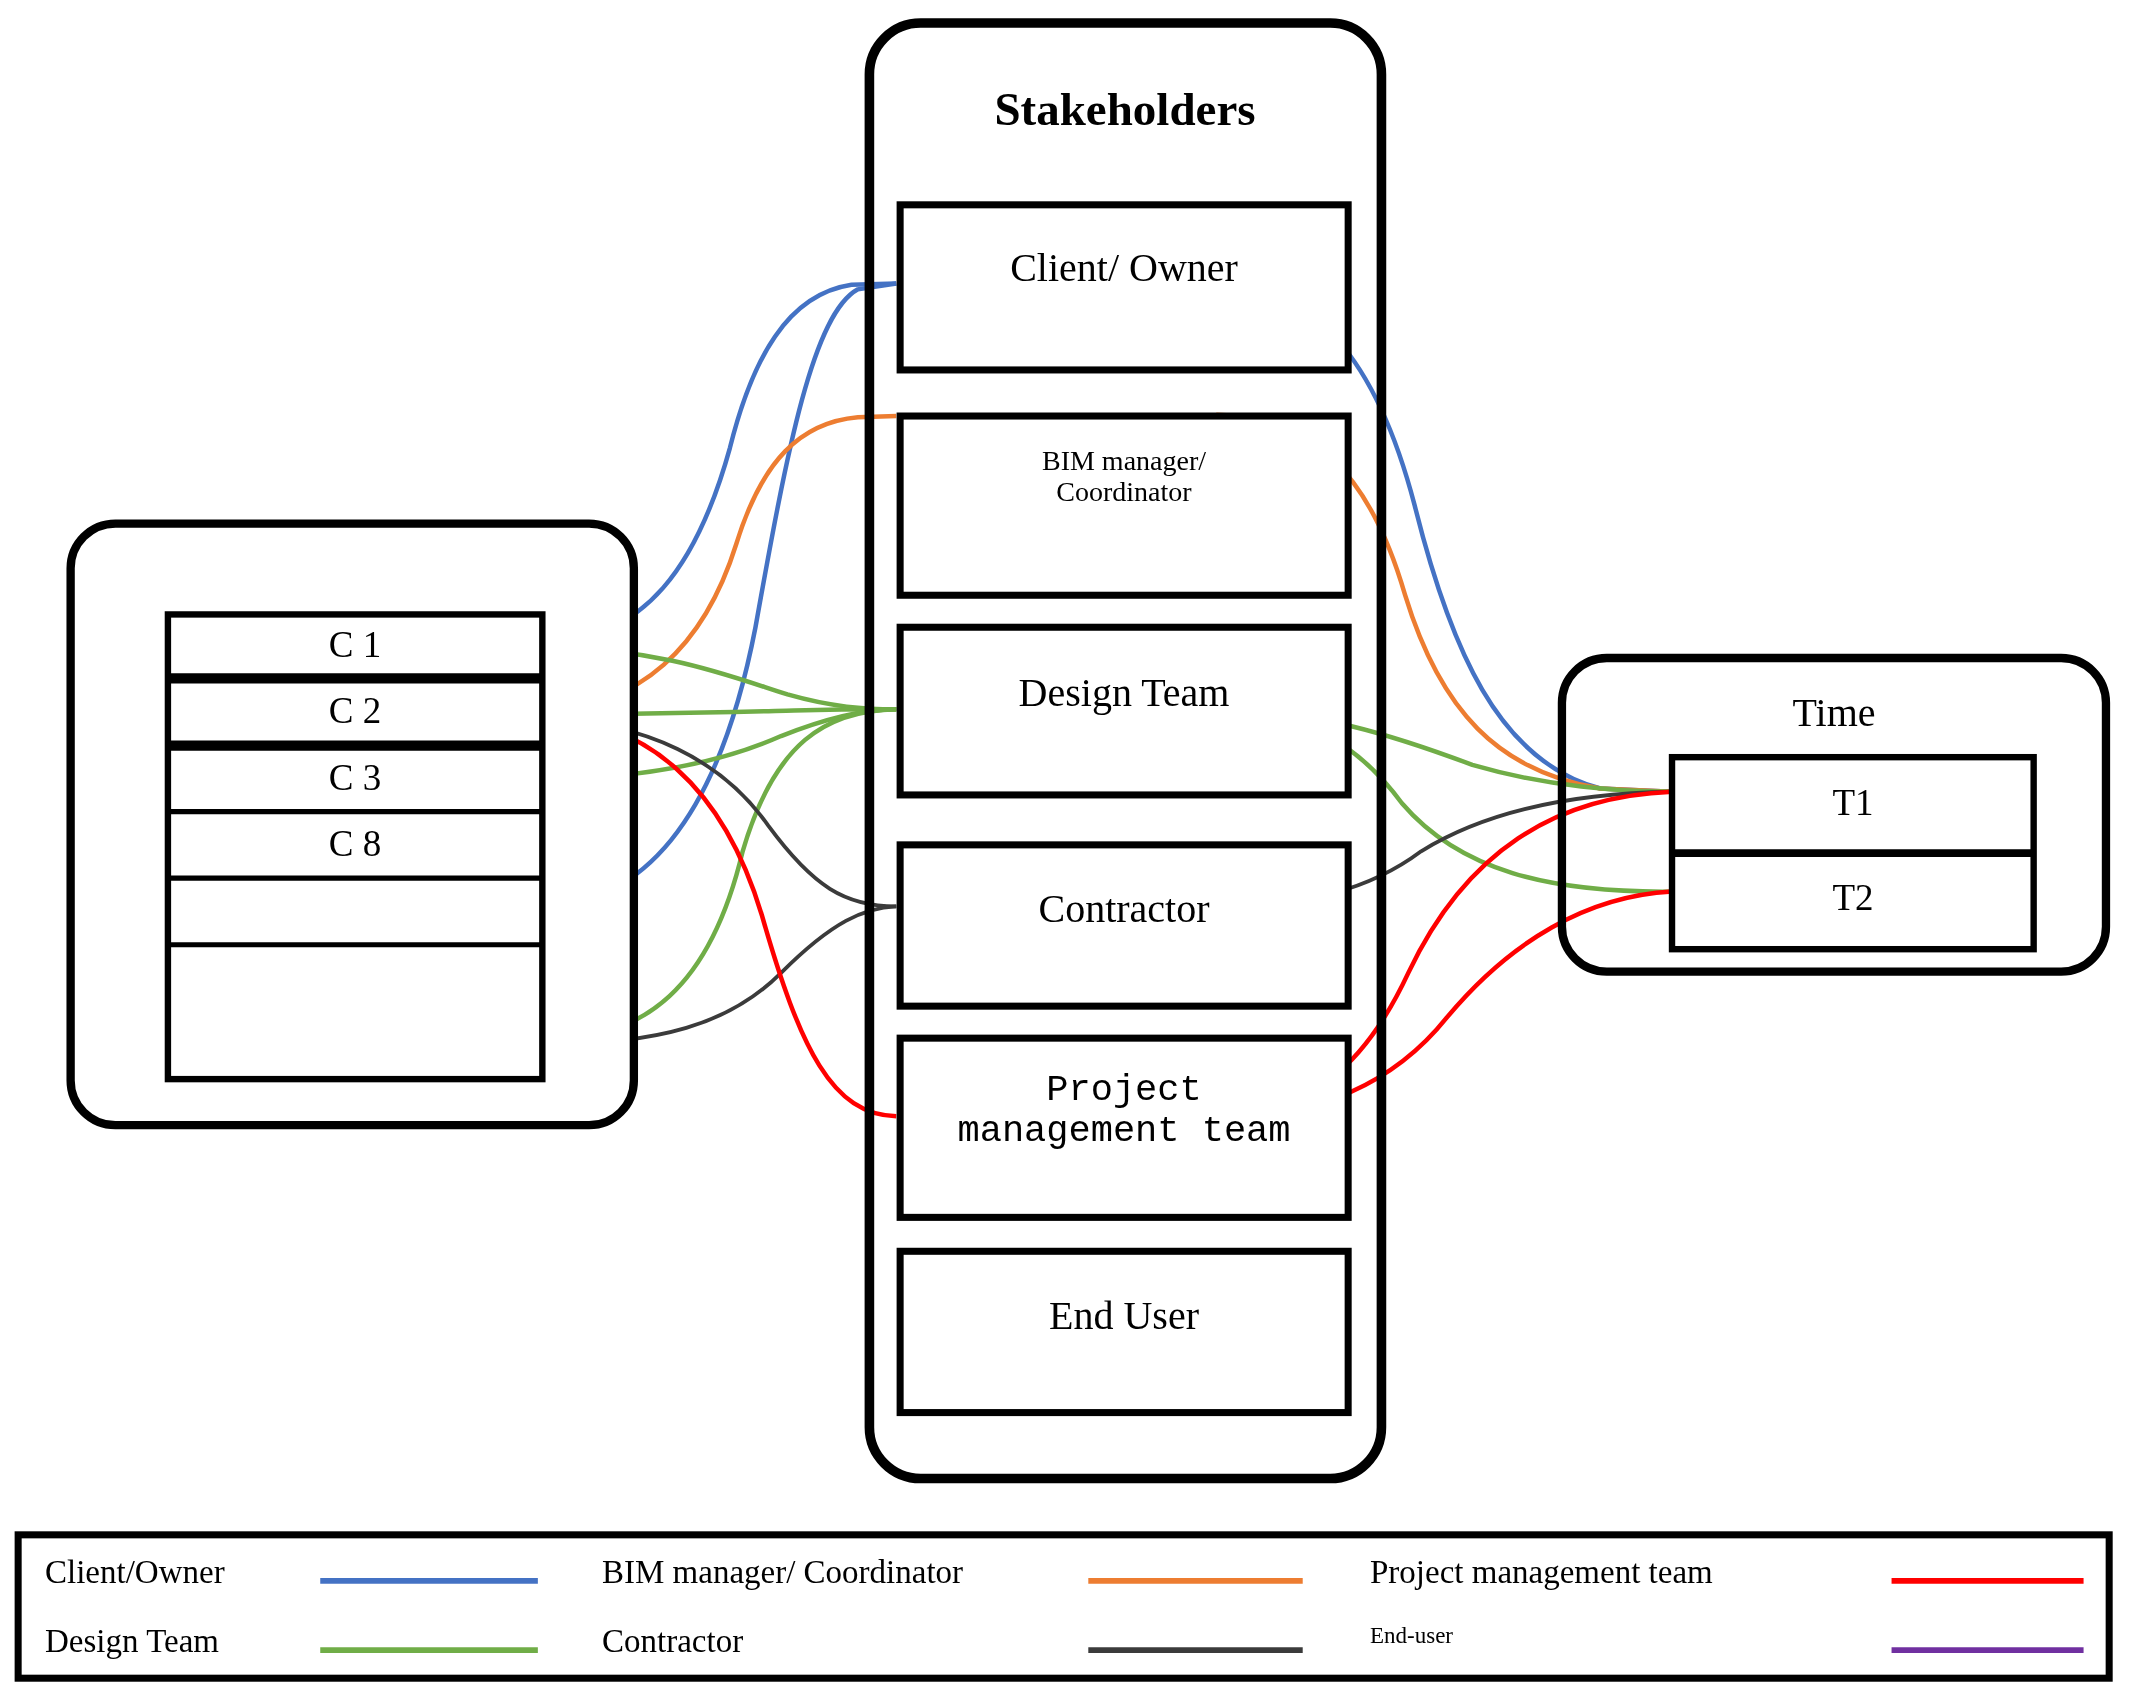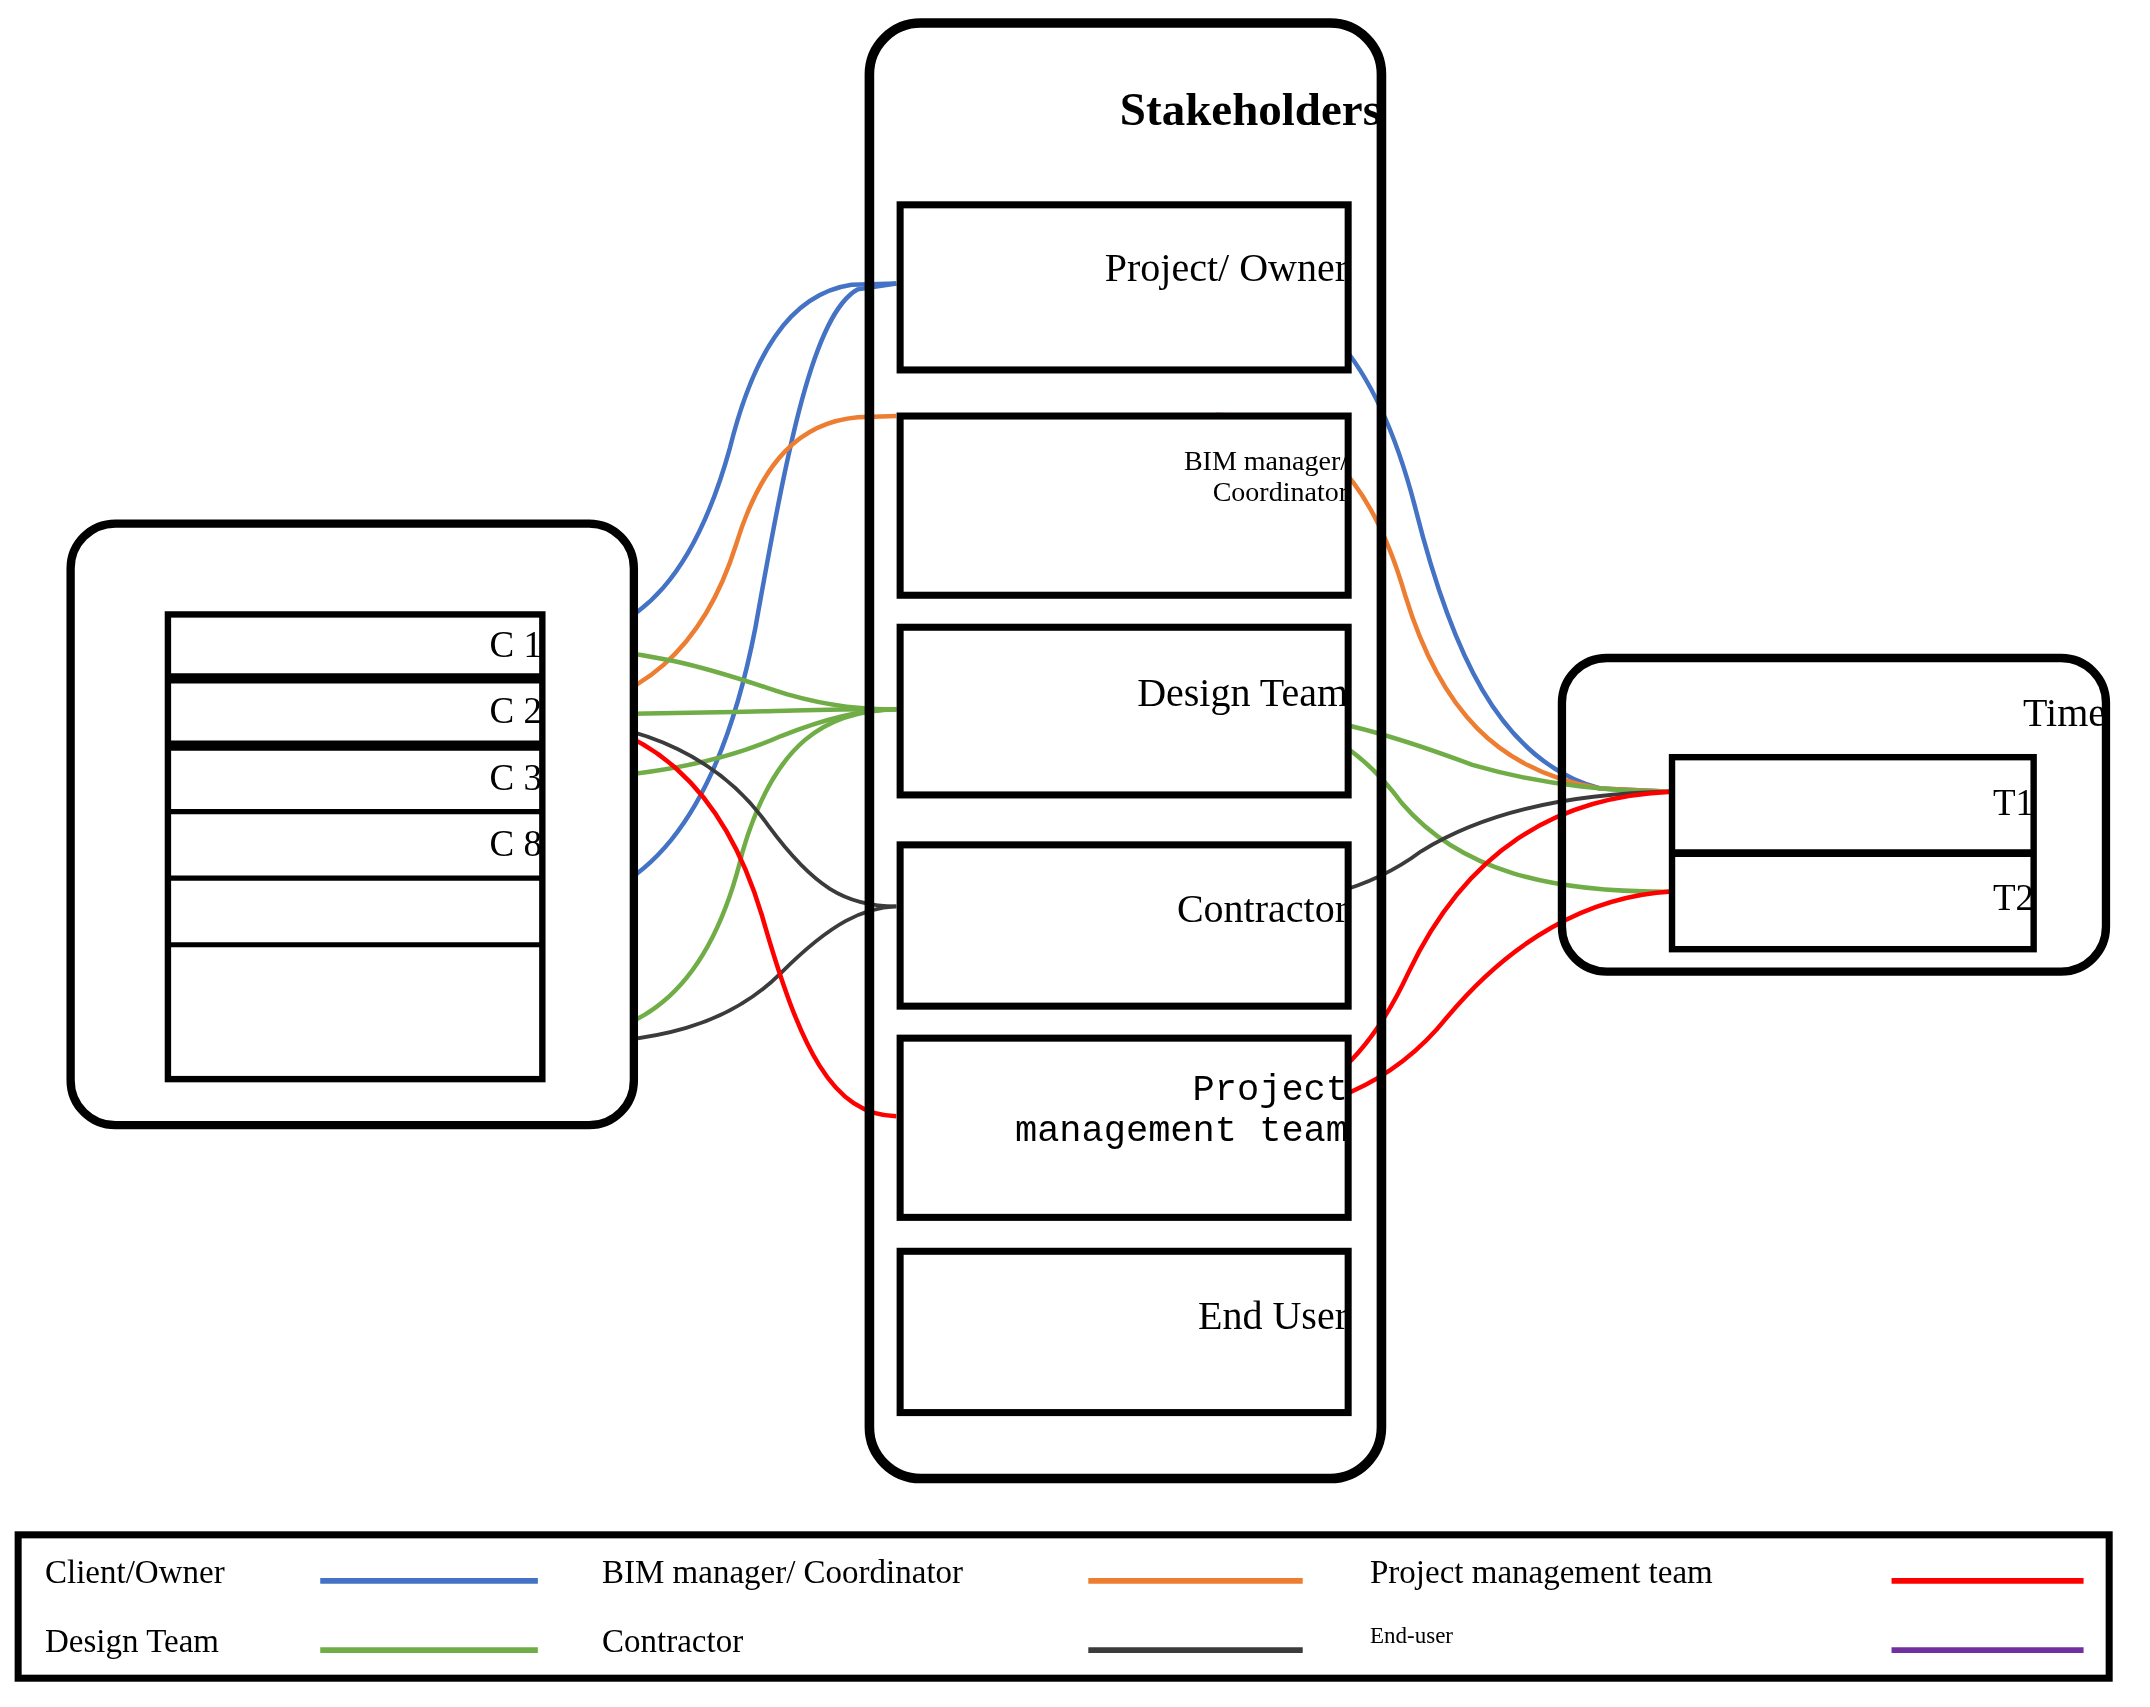--- a/index.html
+++ b/index.html
@@ -1,19 +1,19 @@
 <!DOCTYPE html>
 <html style="font-size:10.2px"><head>
 <meta charset="utf-8">
 <style>
   html,body{margin:0;padding:0;background:#fff;}
   #root{position:relative;width:2151px;height:1707px;background:#fff;
         font-family:"Liberation Serif","DejaVu Serif",serif;color:#000;}
   svg{position:absolute;left:0;top:0;width:2151px;height:1707px;}
-  .lbl{position:absolute;text-align:right;white-space:pre-line;line-height:1.12;
+  .lbl{position:absolute;text-align:center;white-space:pre-line;line-height:1.12;
        font-family:"Liberation Serif","DejaVu Serif",serif;color:#000;}
 </style>
 </head>
 <body>
 
 <div id="root">
 
   <svg viewBox="0 0 3360 2667">
     <defs></defs>
 
@@ -97,21 +97,21 @@
   </svg>
 
   <div class="lbl" style="left:869px;top:83px;width:512px;font-size:47px;font-weight:bold;">Stakeholders</div>
 
 
   <div class="lbl" style="left:168px;top:624px;width:374px;font-size:37px;">C 1</div>
   <div class="lbl" style="left:168px;top:690px;width:374px;font-size:37px;">C 2</div>
   <div class="lbl" style="left:168px;top:757px;width:374px;font-size:37px;">C 3</div>
   <div class="lbl" style="left:168px;top:823px;width:374px;font-size:37px;">C 8</div>
 
-  <div class="lbl" style="left:900px;top:246px;width:448px;font-size:40px;">Project/ Owner</div>
+  <div class="lbl" style="left:900px;top:246px;width:448px;font-size:40px;">Client/ Owner</div>
   <div class="lbl" style="left:900px;top:445px;width:448px;font-size:28px;">BIM manager/
 Coordinator</div>
   <div class="lbl" style="left:900px;top:671px;width:448px;font-size:40px;">Design Team</div>
   <div class="lbl" style="left:900px;top:887px;width:448px;font-size:40px;">Contractor</div>
   <div class="lbl" style="left:900px;top:1070px;width:448px;font-size:37px;font-family:Liberation Mono, monospace;">Project
 management team</div>
   <div class="lbl" style="left:900px;top:1294px;width:448px;font-size:40px;">End User</div>
 
   <div class="lbl" style="left:1562px;top:691px;width:544px;font-size:40px;">Time</div>
   <div class="lbl" style="left:1672px;top:782px;width:362px;font-size:37px;">T1</div>

